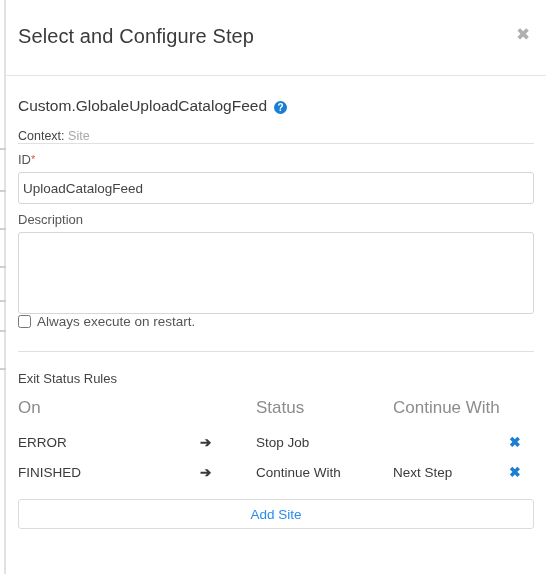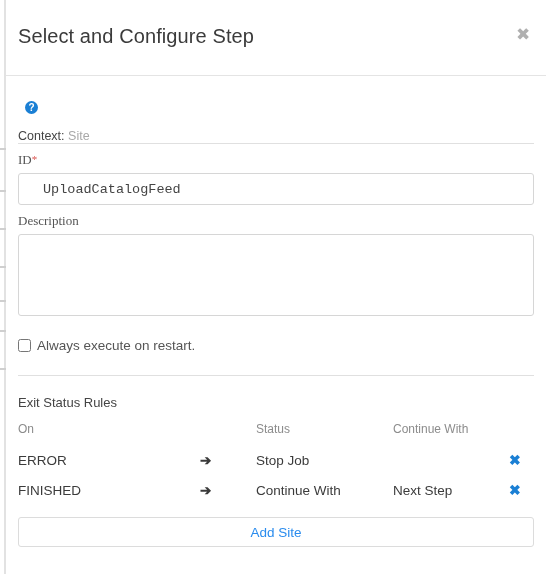--- a/index.html
+++ b/index.html
@@ -128,40 +128,39 @@
   }
   .context-value {
     color: #a8a8a8;
   }
 
   .field-label {
     font-size: 13px;
     color: #555555;
     margin-top: 8px;
     margin-bottom: 5px;
-    font-family: Liberation Serif, serif;
   }
   .req-star {
     color: #d9534f;
     font-size: 11px;
     position: relative;
     top: -1px;
   }
 
   .text-input {
     display: block;
     width: 100%;
     height: 32px;
     box-sizing: border-box;
     border: 1px solid #d6d6d6;
     border-radius: 3px;
-    padding: 0 24px;
+    padding: 0 4px;
     font-size: 13.5px;
     color: #444444;
-    font-family: Liberation Mono, monospace;
+    font-family: Liberation Sans, sans-serif;
     background: #ffffff;
     outline: none;
   }
 
   .textarea-input {
     display: block;
     width: 100%;
     height: 82px;
     box-sizing: border-box;
     border: 1px solid #d6d6d6;
@@ -169,21 +168,21 @@
     padding: 7px 10px;
     font-size: 13.5px;
     color: #444444;
     font-family: "Liberation Sans", sans-serif;
     background: #ffffff;
     resize: none;
     outline: none;
   }
 
   .checkbox-row {
-    margin-top: 22px;
+    margin-top: 0;
     display: flex;
     align-items: center;
     padding-bottom: 22px;
     border-bottom: 1px solid #e0e0e0;
   }
   .checkbox-row input[type="checkbox"] {
     width: 13px;
     height: 13px;
     margin: 0 6px 0 0;
     cursor: pointer;
@@ -204,21 +203,21 @@
     margin-bottom: 12px;
   }
 
   .rules-table {
     width: 100%;
     border-collapse: collapse;
     table-layout: fixed;
   }
   .rules-table th {
     text-align: left;
-    font-size: 12px;
+    font-size: 17px;
     font-weight: 400;
     color: #8c8c8c;
     padding: 0 0 9px 0;
     margin-left: 12px;
   }
   .rules-table td {
     font-size: 13.5px;
     color: #3b3b3b;
     padding: 0 0 0 0;
     height: 30px;
@@ -281,20 +280,21 @@
 <div class="modal">
 
   <div class="modal-header">
     <div class="modal-title">Select and Configure Step</div>
     <button class="close-btn">✖</button>
   </div>
 
   <div class="modal-body">
 
     <div class="step-name-row">
+      <span class="step-name">Custom.GlobaleUploadCatalogFeed</span>
       <span class="help-icon">?</span>
     </div>
 
     <div class="context-row">
       <span>Context:</span>
       <span class="context-value">Site</span>
     </div>
 
     <div class="field-label">
       <span>ID</span><span class="req-star">*</span>

